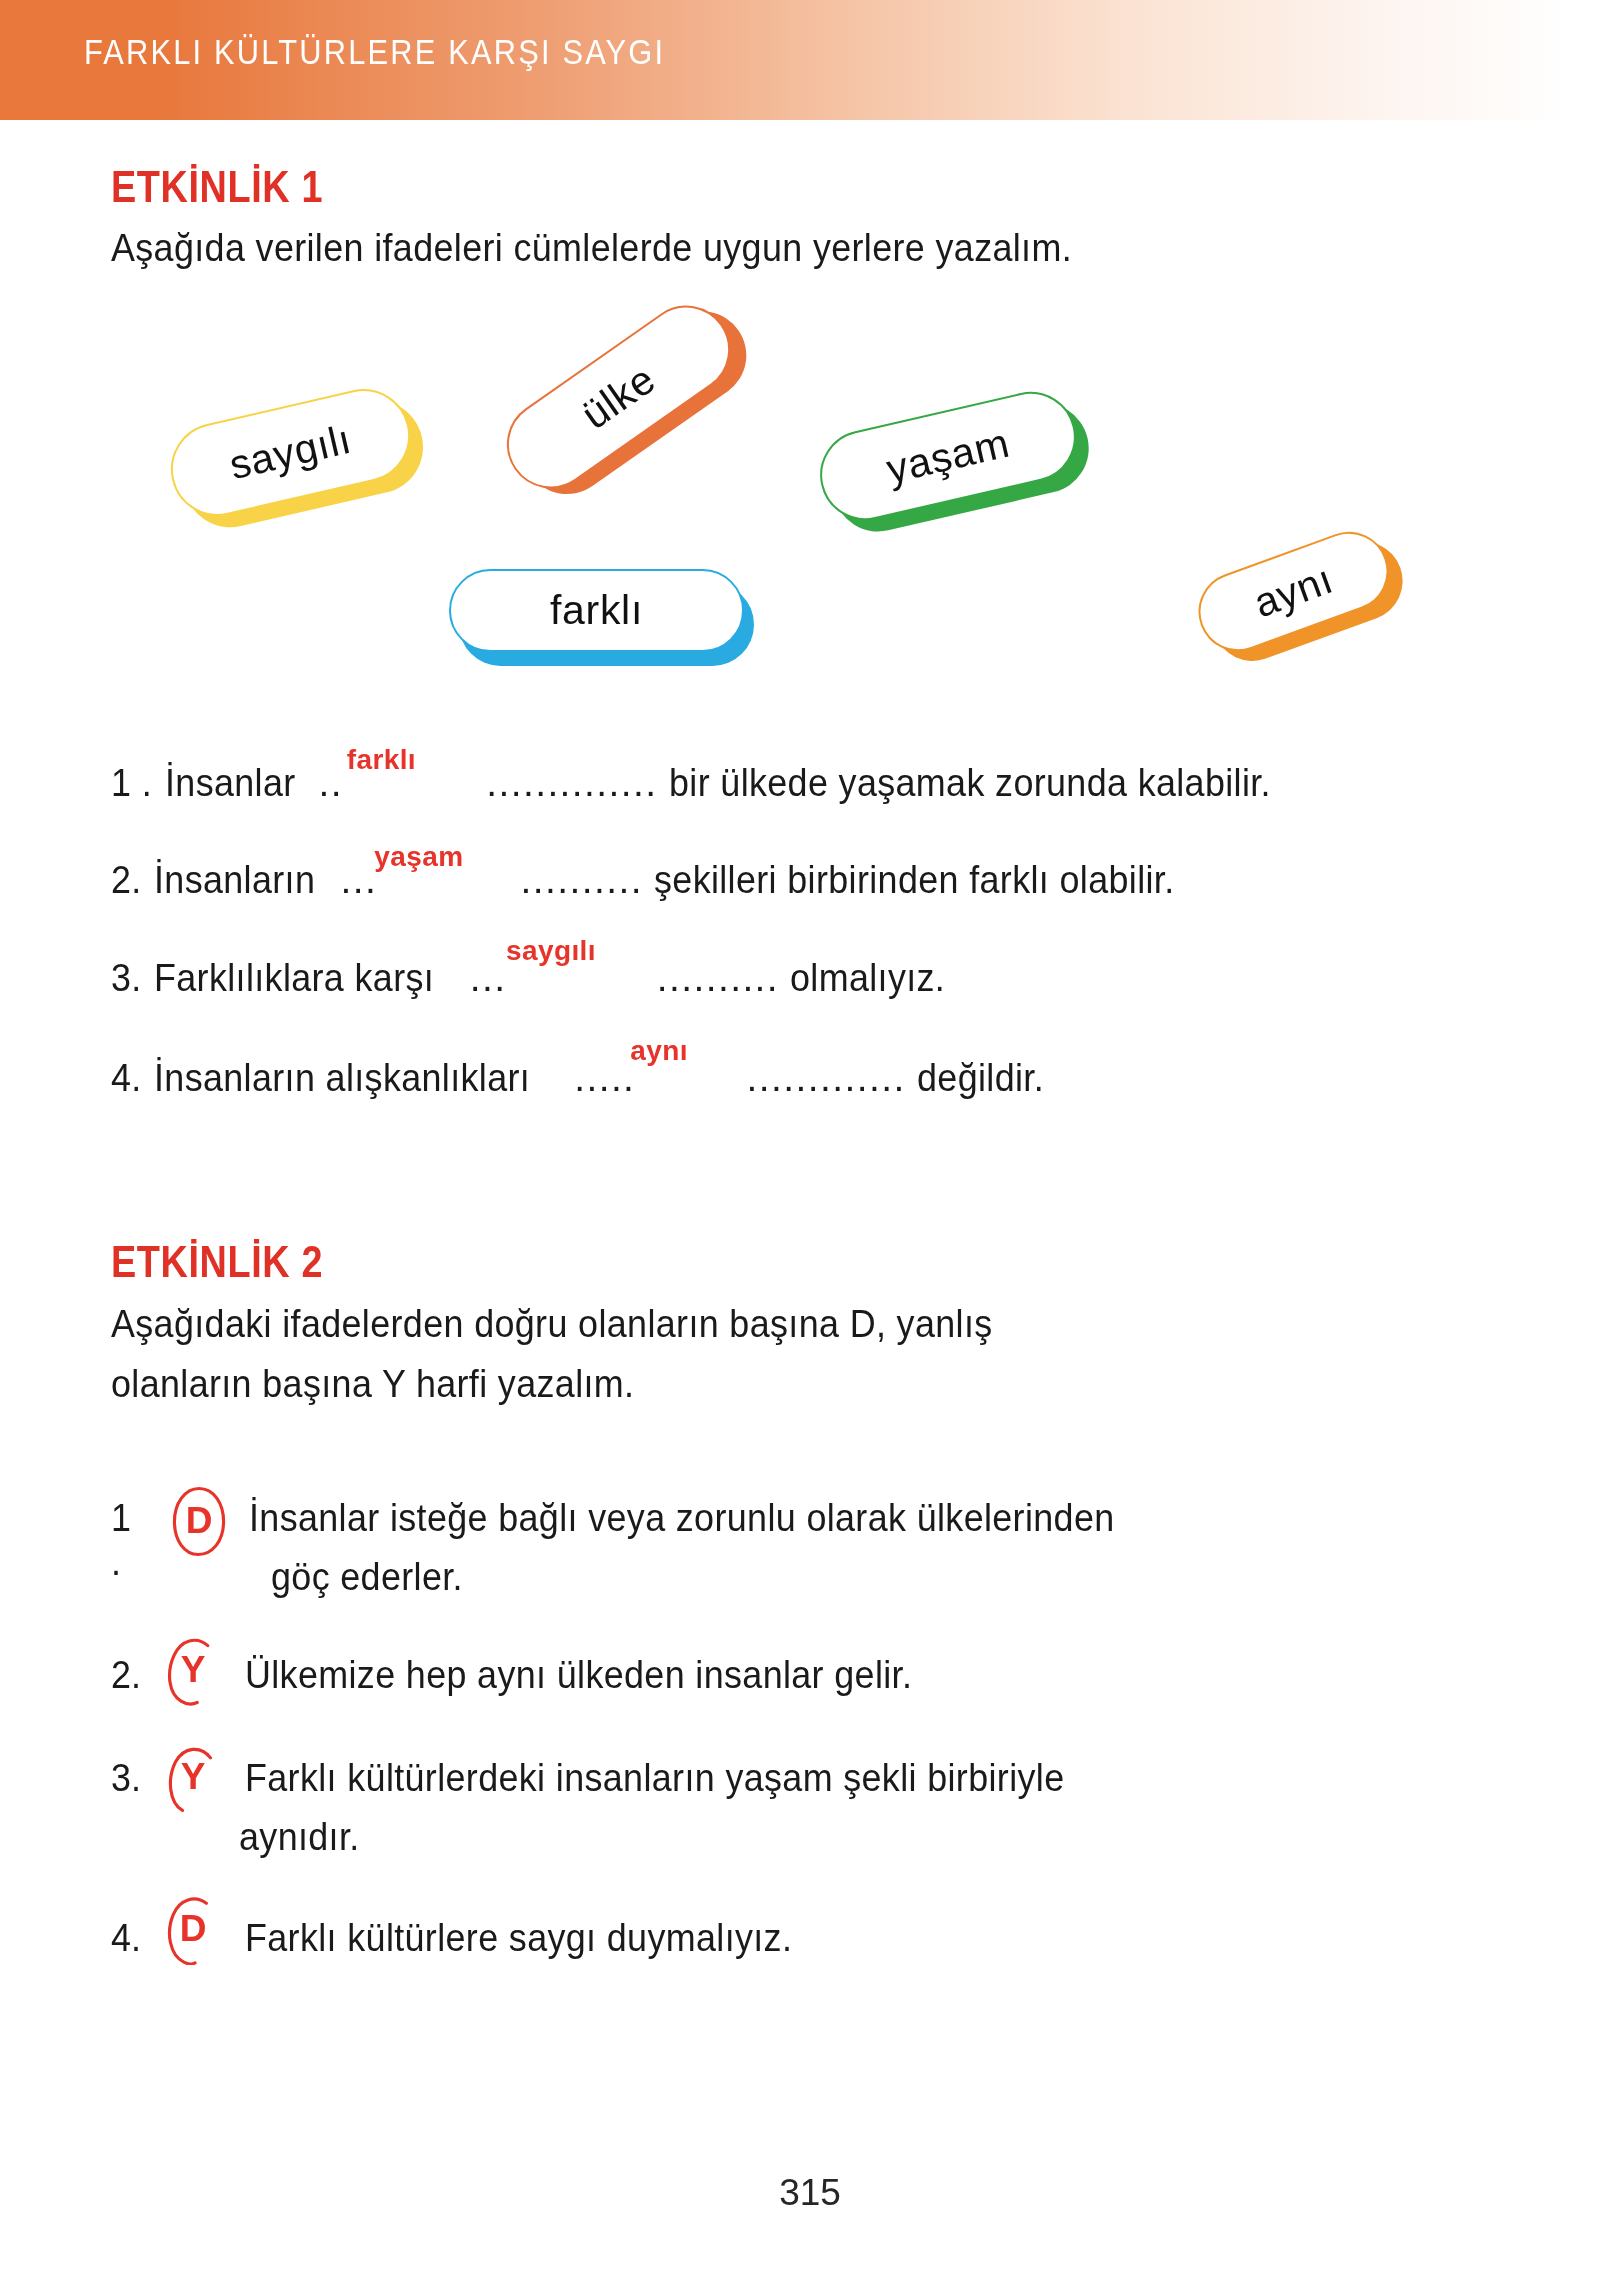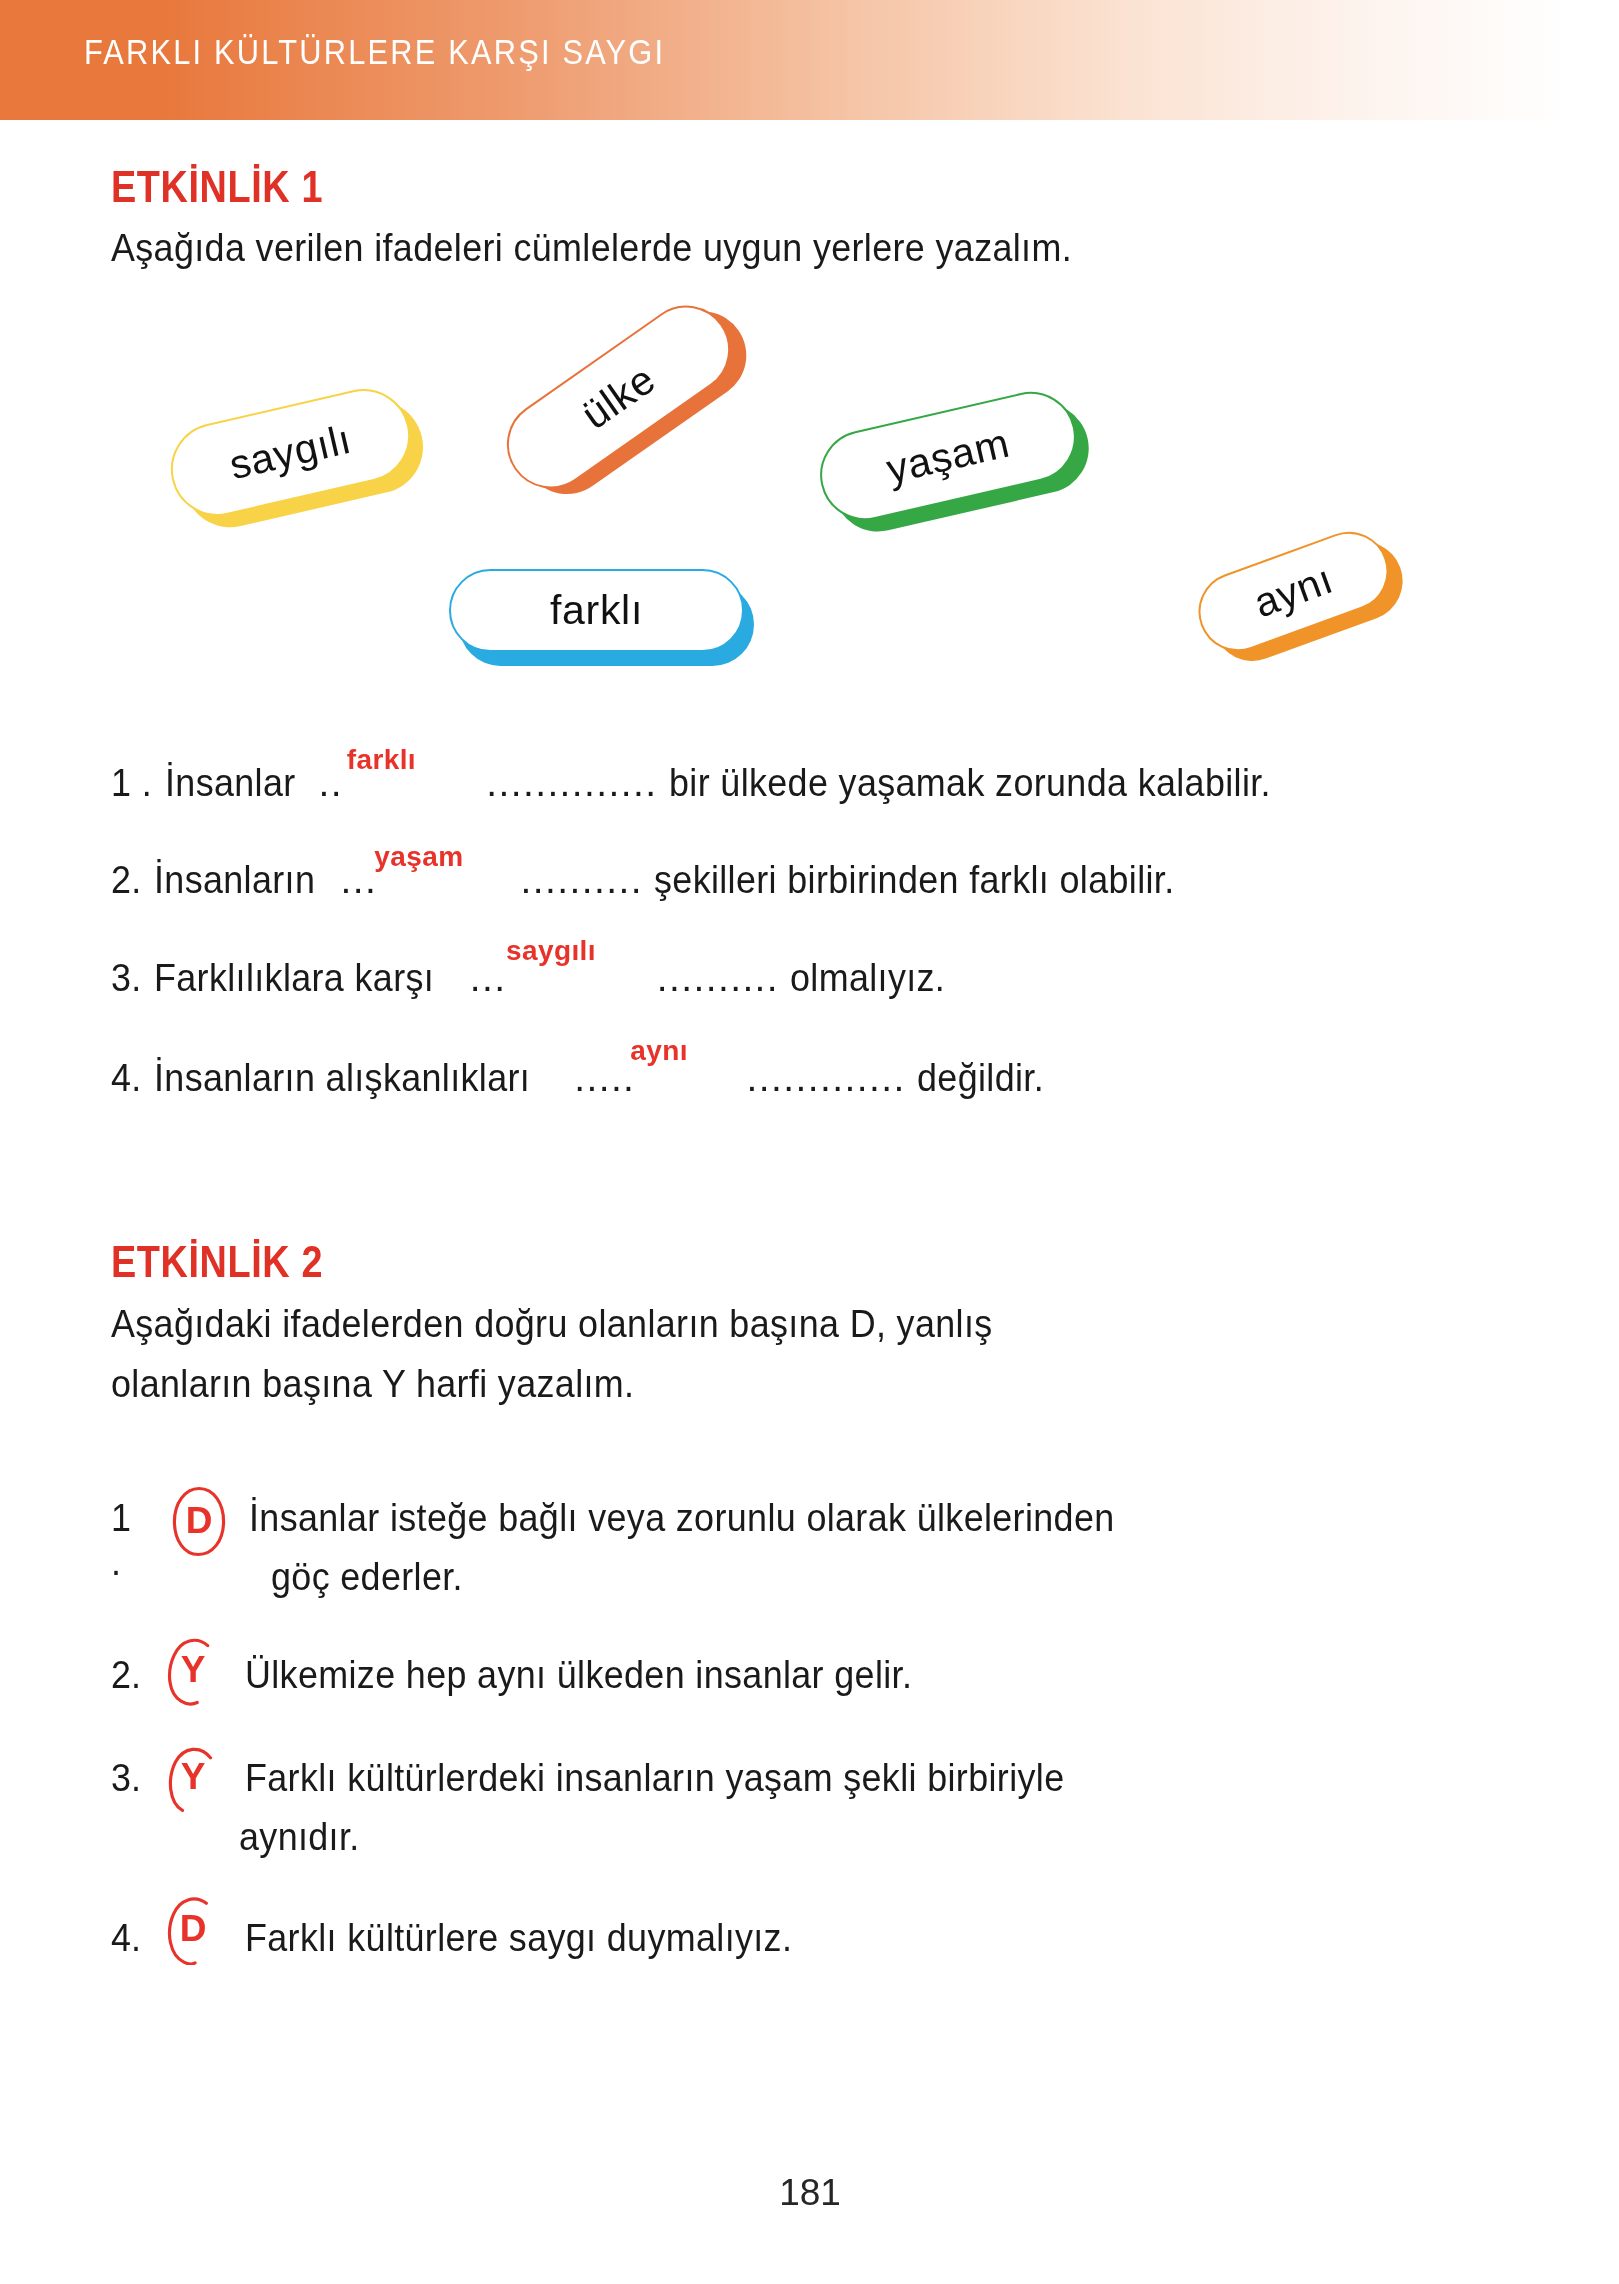--- a/index.html
+++ b/index.html
@@ -369,14 +369,14 @@
   <span class="tf-num">4.</span>
   <span class="tf-mark" style="left:53px; top:-24px;">
     <svg class="ellipse" viewBox="0 0 82 104">
       <path d="M60 16 C44 4, 22 10, 13 32 C2 58, 8 90, 28 100 C34 103, 40 103, 44 101" fill="none" stroke="#E8332A" stroke-width="4.5" stroke-linecap="round"></path>
     </svg>
     <span class="letter" style="color: rgb(232, 51, 42);">D</span>
   </span>
   <span class="tf-line" style="left:134px; top:0;">Farklı kültürlere saygı duymalıyız.</span>
 </div>
 
-<div id="page-number">181</div>
+<div id="page-number">315</div>
 
 
 </body></html>

